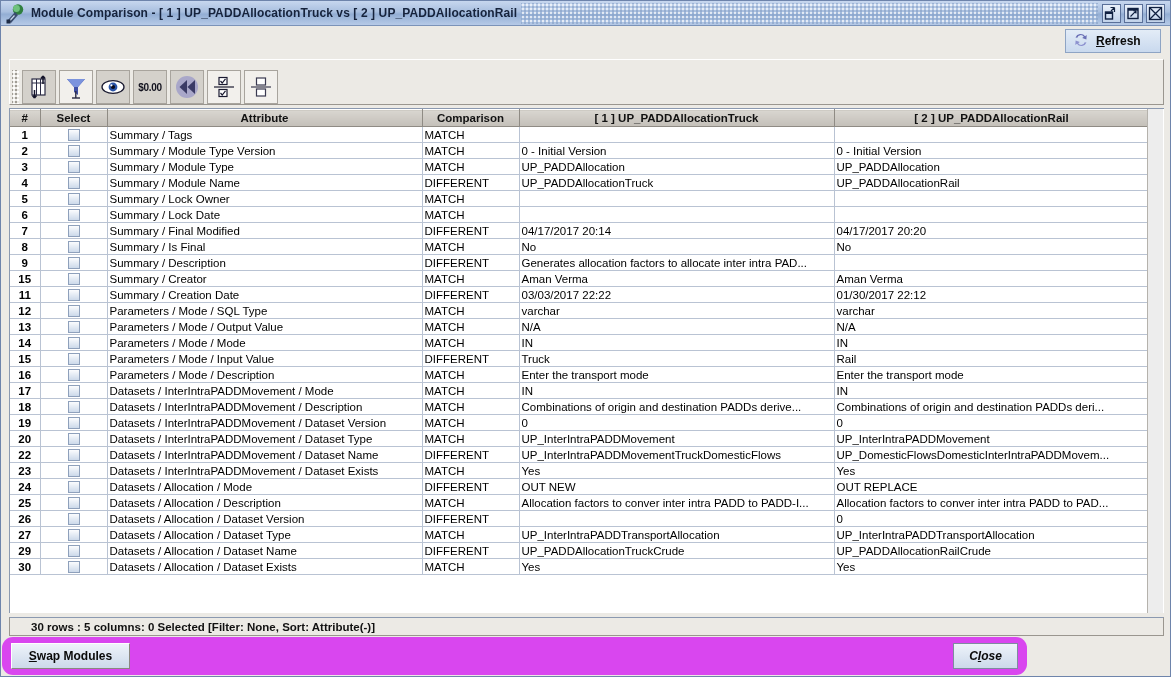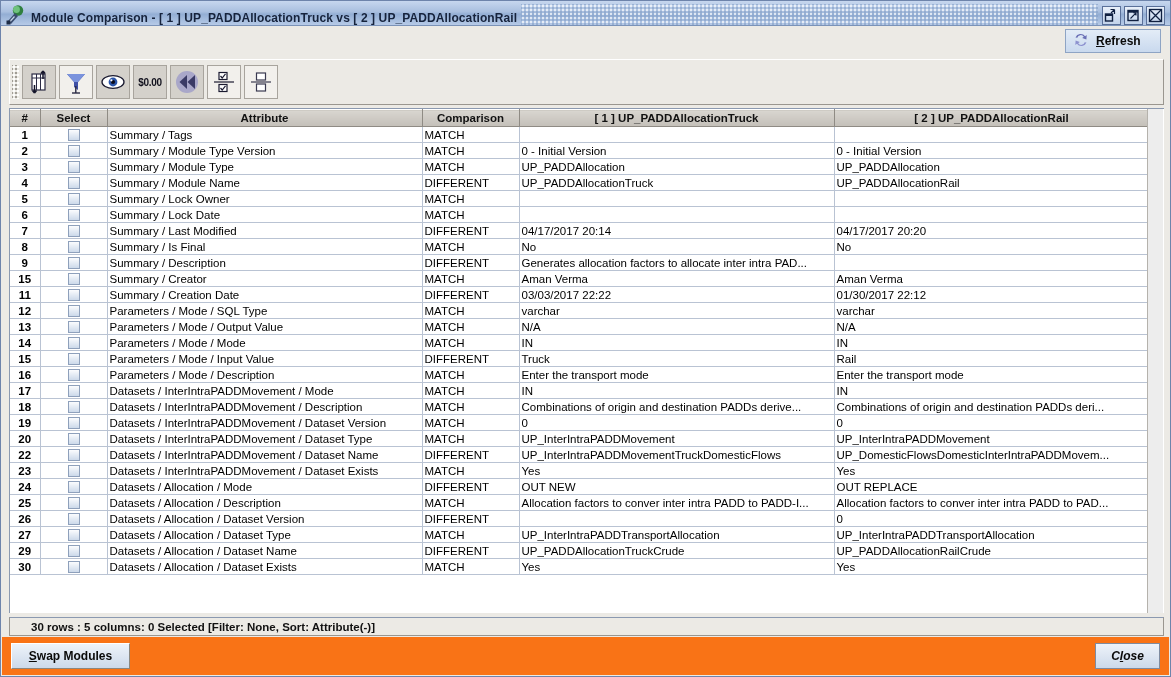--- a/index.html
+++ b/index.html
@@ -18,21 +18,21 @@
     background: #eceae5;
     border: 1px solid #6e84ab;
   }
 
   
   #titlebar {
     position: absolute; left: 0; top: 0;
     width: 1169px; height: 25px;
     background: linear-gradient(to bottom, #c7d7ef 0%, #a9bfdf 45%, #93aed4 55%, #b6cae7 100%);
     border-bottom: 1px solid #7b93b8;
-    display: flex; align-items: flex-end;
+    display: flex; align-items: center;
   }
   #titlebar .tb-icon {
     width: 22px; height: 21px; margin-left: 4px; margin-right: 4px;
     flex: 0 0 auto; position: relative;
   }
   #titlebar .tb-text {
     font-size: 12px; font-weight: bold; color: #16233c;
     white-space: nowrap; letter-spacing: .1px;
   }
   #tb-fill {
@@ -69,21 +69,21 @@
 
   
   #toolbar {
     position: absolute; left: 8px; top: 58px;
     width: 1155px; height: 46px;
     background: #eceae5;
     border-top: 1px solid #ffffff;
     border-left: 1px solid #ffffff;
     border-bottom: 1px solid #9a968f;
     border-right: 1px solid #9a968f;
-    display: flex; align-items: center;
+    display: flex; align-items: flex-end;
   }
   #grip {
     width: 7px; height: 34px; margin: 0 3px 0 2px; flex: 0 0 auto;
     background-image: radial-gradient(circle, #ffffff 0.7px, transparent 0.8px),
                       radial-gradient(circle, #9a968f 0.7px, transparent 0.8px);
     background-size: 4px 4px, 4px 4px;
     background-position: 0 0, 2px 2px;
   }
   .tbtn {
     width: 34px; height: 34px; margin-right: 3px; flex: 0 0 auto;
@@ -156,21 +156,21 @@
     border: 1px solid #9a968f;
     border-top-color: #8b99b0;
     display: flex; align-items: center;
     padding-left: 21px;
     font-size: 11.5px; font-weight: bold; color: #111;
   }
 
   
   #bottombar {
     position: absolute; left: 1px; bottom: 1px;
-    width: 1167px; height: 38px; background: #f97316;
+    width: 1025px; height: 38px; background: #d946ef; border-radius: 11px;
   }
   .jbtn {
     position: absolute; top: 6px; height: 26px;
     background: linear-gradient(to bottom,#eef3fa,#ccd9ea);
     border: 1px solid #8a8780;
     border-top-color: #ffffff; border-left-color: #ffffff;
     font-size: 12px; font-weight: bold; color: #0a0a0a;
     display: flex; align-items: center; justify-content: center;
     cursor: pointer;
   }
@@ -348,21 +348,21 @@
             <td class="c-num">6</td>
             <td class="c-sel"><span class="cb"></span></td>
             <td class="c-attr">Summary / Lock Date</td>
             <td class="c-cmp">MATCH</td>
             <td class="c-v1"></td>
             <td class="c-v2"></td>
           </tr>
           <tr>
             <td class="c-num">7</td>
             <td class="c-sel"><span class="cb"></span></td>
-            <td class="c-attr">Summary / Last Modified</td>
+            <td class="c-attr">Summary / Final Modified</td>
             <td class="c-cmp">DIFFERENT</td>
             <td class="c-v1">04/17/2017 20:14</td>
             <td class="c-v2">04/17/2017 20:20</td>
           </tr>
           <tr>
             <td class="c-num">8</td>
             <td class="c-sel"><span class="cb"></span></td>
             <td class="c-attr">Summary / Is Final</td>
             <td class="c-cmp">MATCH</td>
             <td class="c-v1">No</td>

